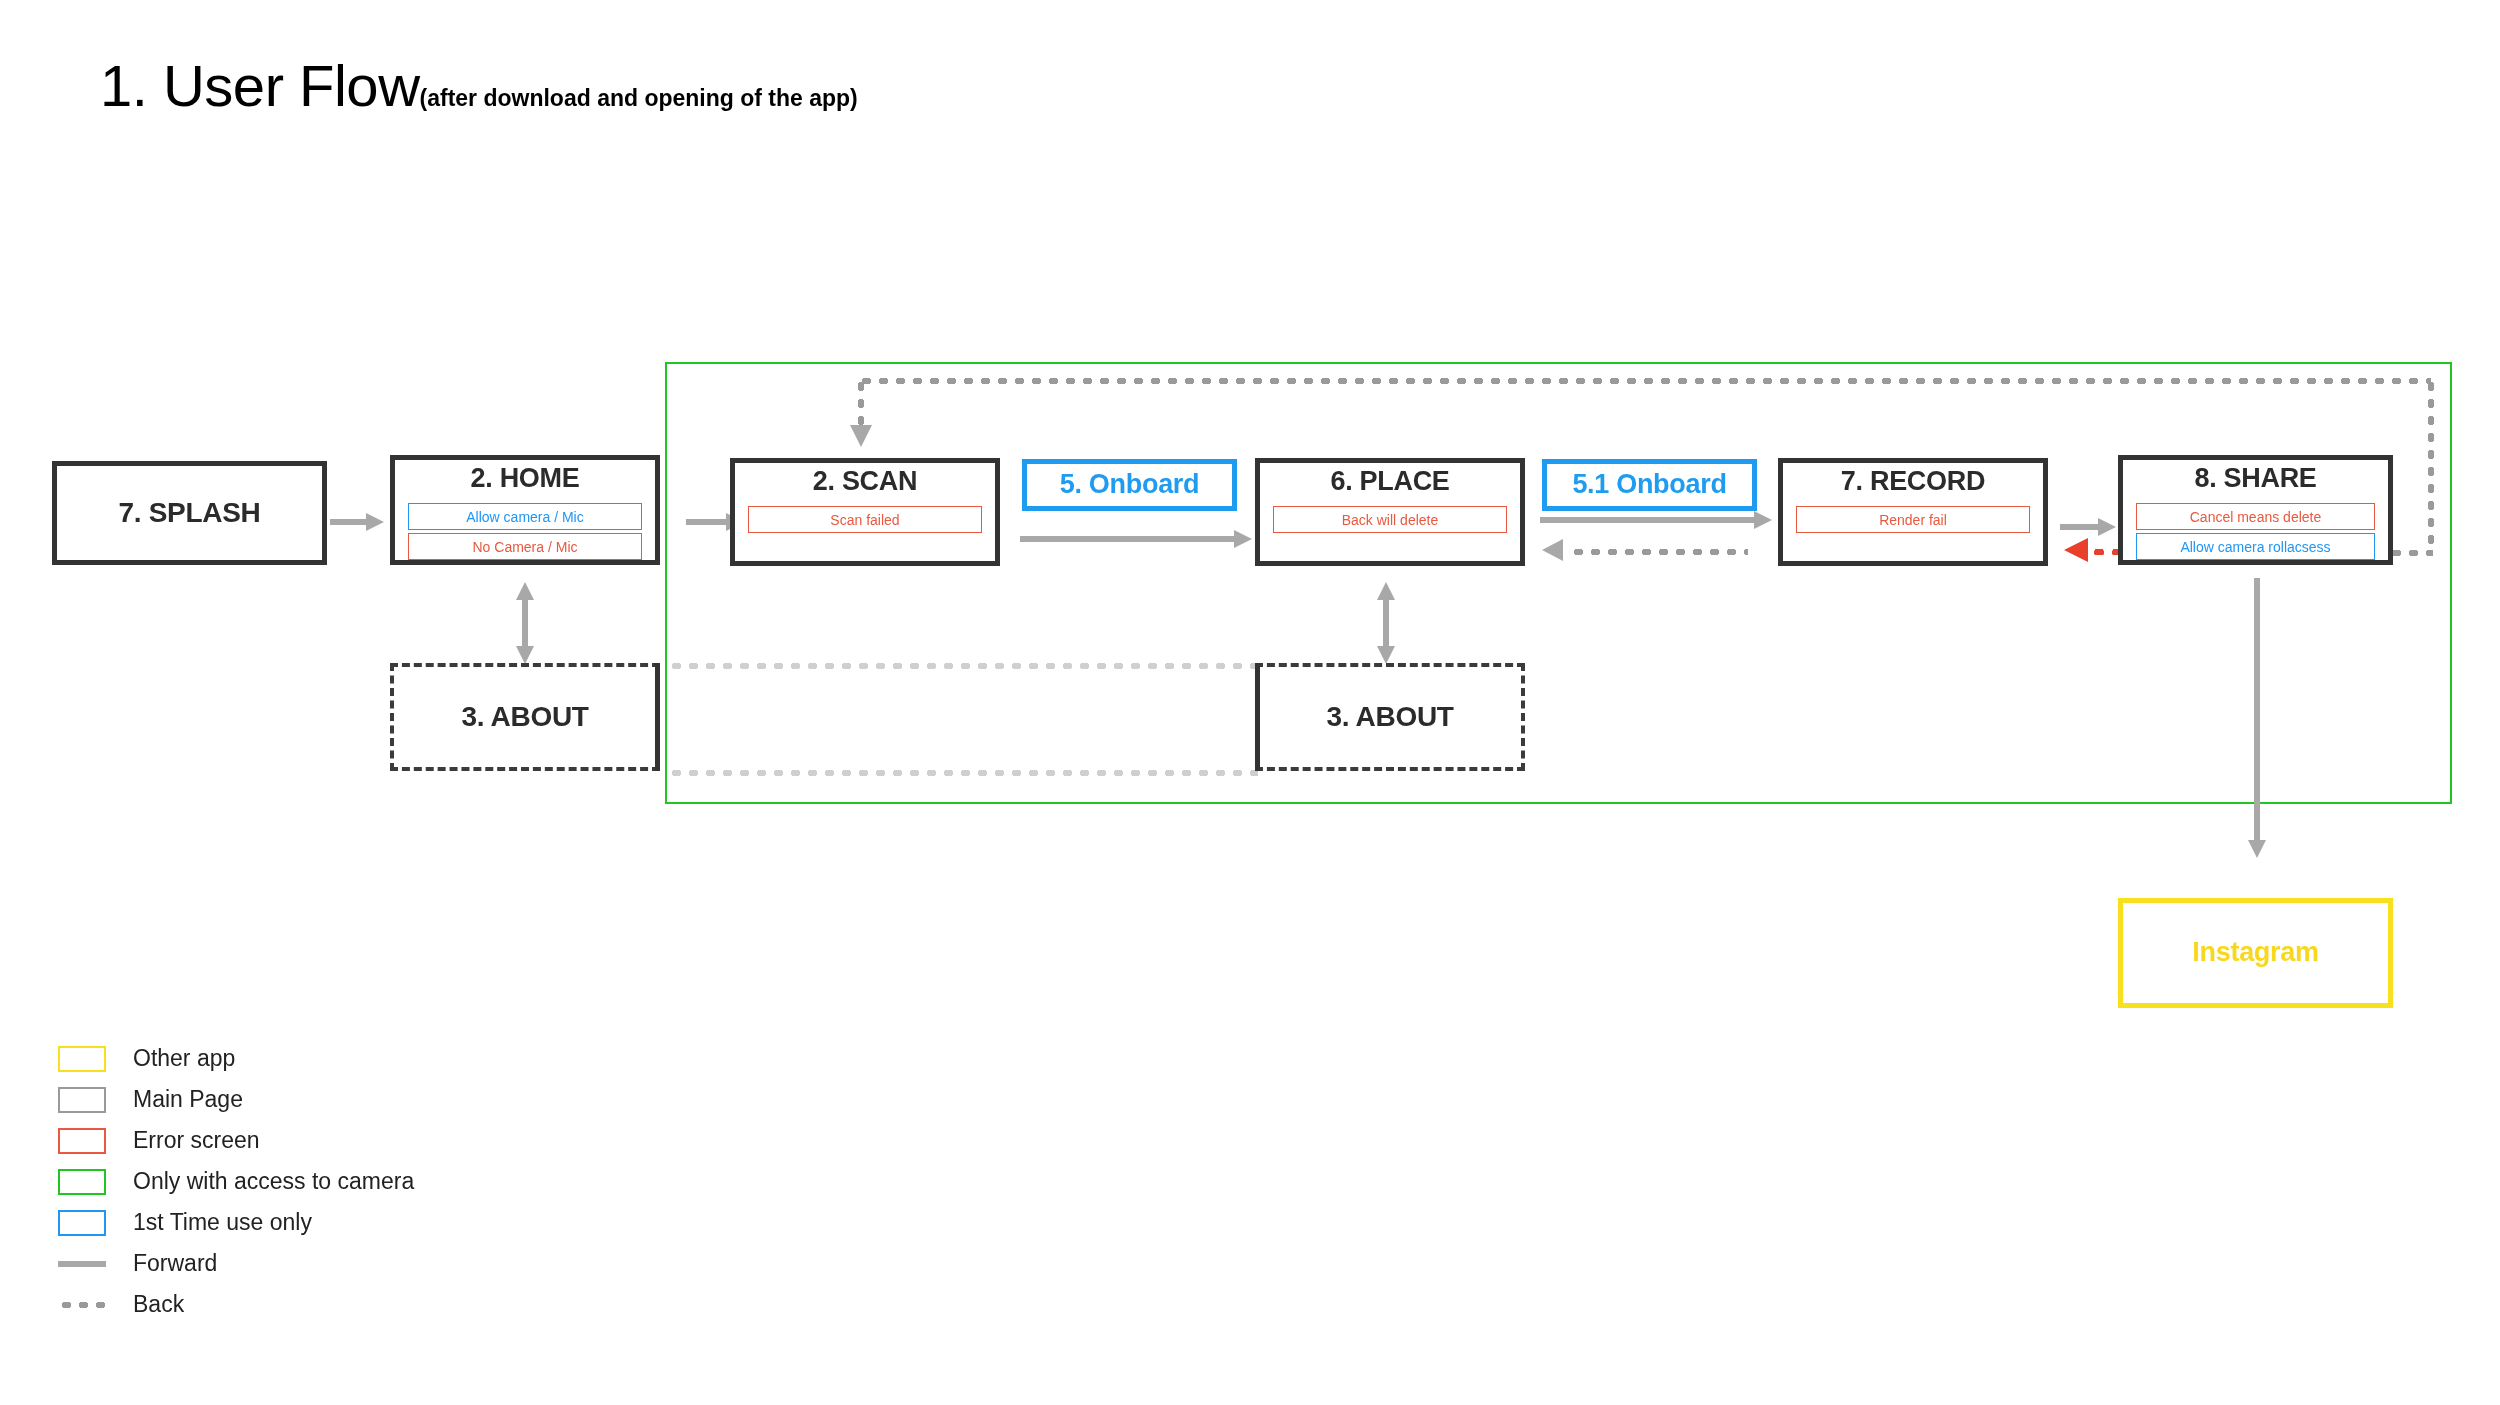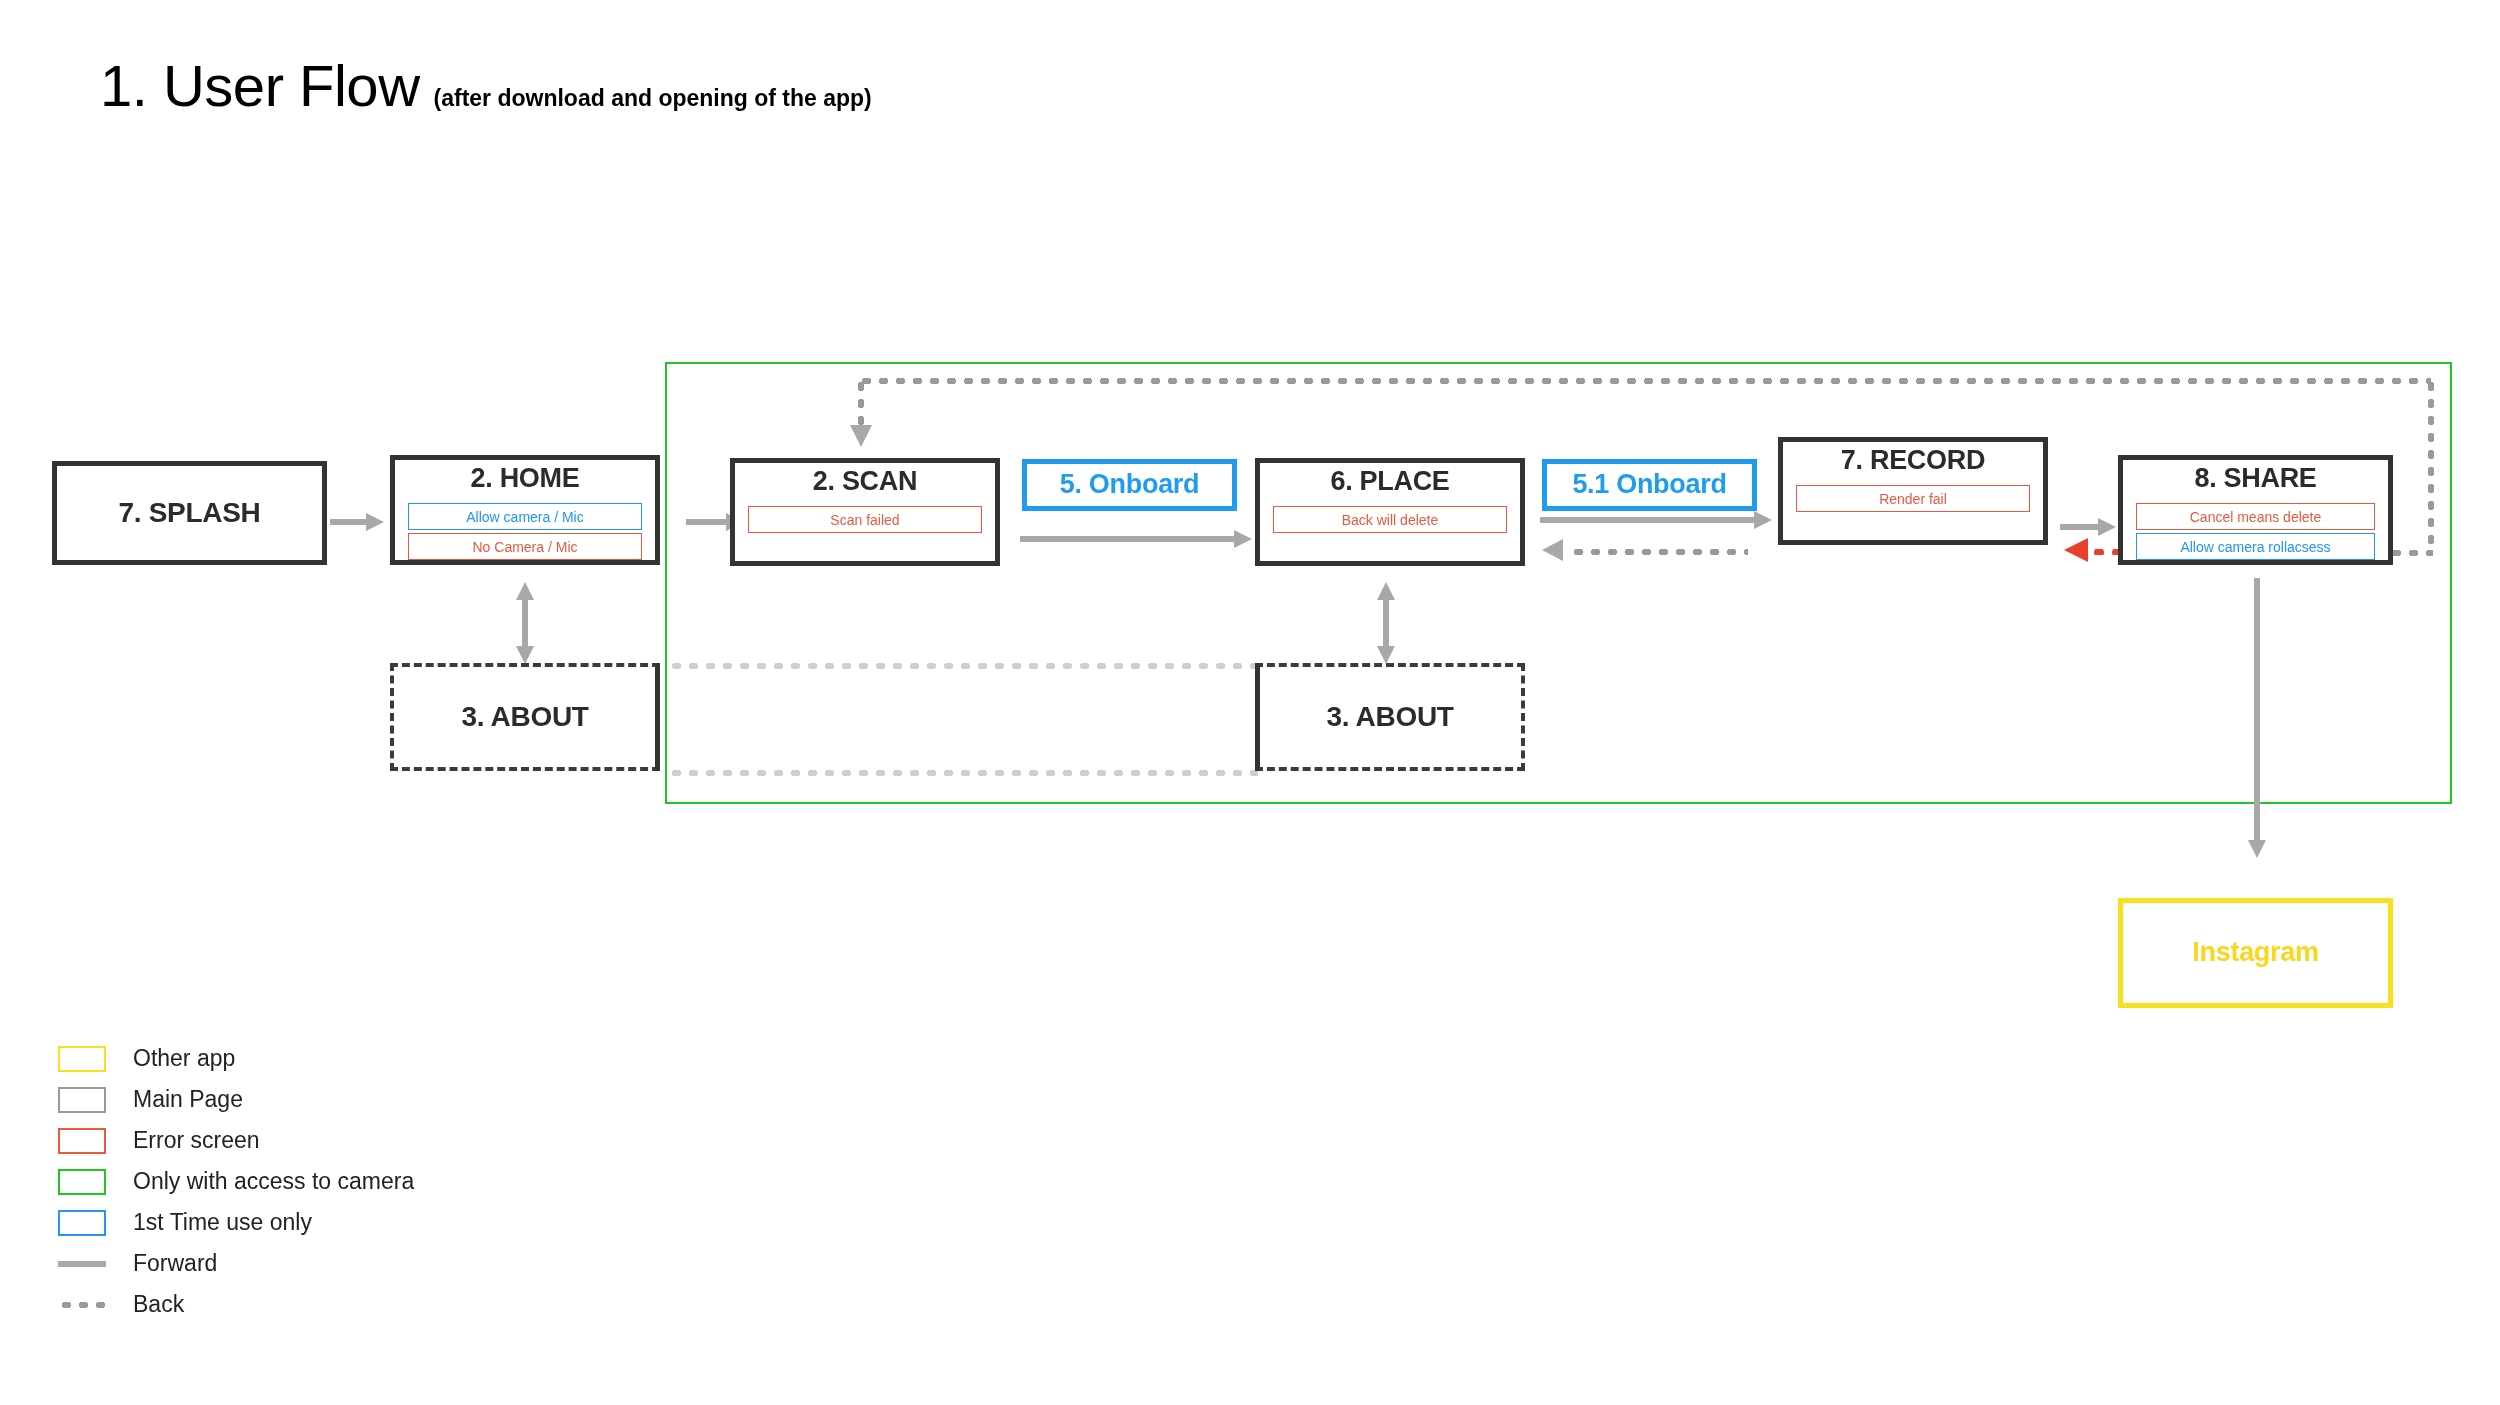--- a/index.html
+++ b/index.html
@@ -7,21 +7,21 @@
     width: 2500px; height: 1405px;
     background: #ffffff;
     font-family: "Liberation Sans", sans-serif;
     overflow: hidden;
   }
   #root { position: relative; width: 2500px; height: 1405px; }
 
   
   .title-wrap {
     position: absolute; left: 100px; top: 52px;
-    display: flex; align-items: baseline; gap: 14px;
+    display: flex; align-items: baseline; 
     white-space: nowrap;
   }
   .title-main {
     font-size: 58px; font-weight: 400; color: #000; letter-spacing: -0.5px;
     font-family: "Liberation Sans", sans-serif;
   }
   .title-sub { font-size: 23px; font-weight: 700; color: #000; }
 
   
   .green-zone {
@@ -245,21 +245,21 @@
     <div class="node-title">6. PLACE</div>
     <div class="pill-stack">
       <div class="pill pill-red">Back will delete</div>
     </div>
   </div>
 
   <div class="node node-onboard" style="left:1542px; top:459px; width:215px; height:52px;">
     <div class="node-title">5.1 Onboard</div>
   </div>
 
-  <div class="node node-main" style="left:1778px; top:437px; width:270px; height:108px;">
+  <div class="node node-main" style="left:1778px; top:458px; width:270px; height:108px;">
     <div class="node-title">7. RECORD</div>
     <div class="pill-stack">
       <div class="pill pill-red">Render fail</div>
     </div>
   </div>
 
   <div class="node node-main" style="left:2118px; top:455px; width:275px; height:110px;">
     <div class="node-title">8. SHARE</div>
     <div class="pill-stack">
       <div class="pill pill-red">Cancel means delete</div>

